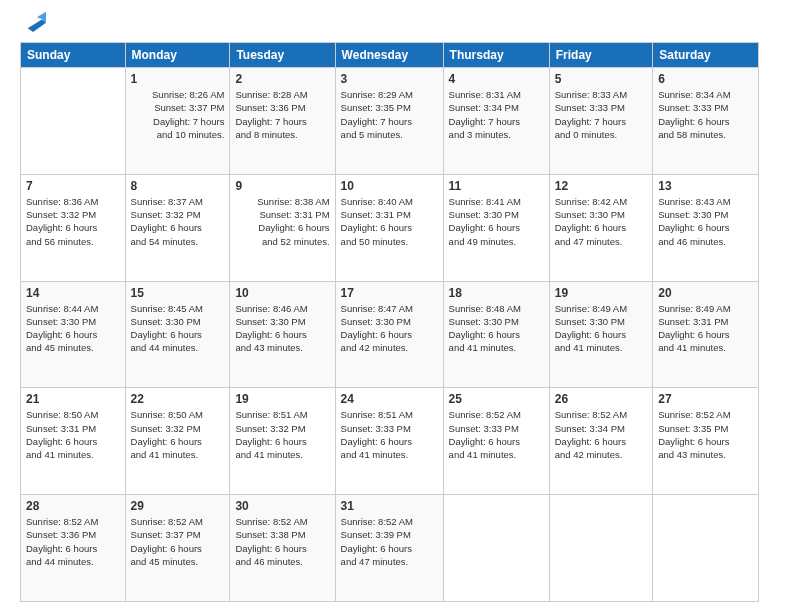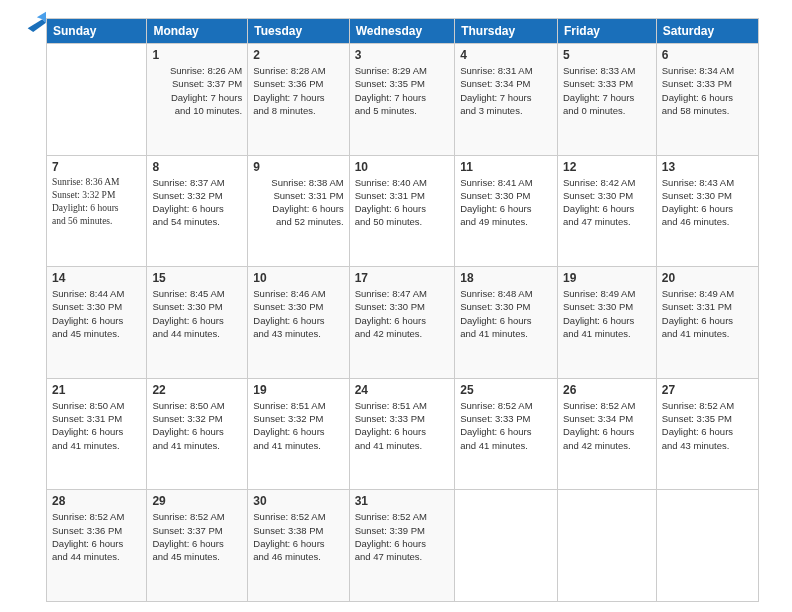--- a/index.html
+++ b/index.html
@@ -8,21 +8,21 @@
       background: #fff;
       width: 792px;
       height: 612px;
       overflow: hidden;
     }
     .page {
       width: 792px;
       height: 612px;
       padding: 18px 33px 10px 20px;
       display: flex;
-      flex-direction: row;
+      flex-direction: column;
     }
     .header {
       display: flex;
       justify-content: space-between;
       align-items: flex-start;
       margin-bottom: 10px;
     }
     .logo {
       display: flex;
       align-items: center;
@@ -181,21 +181,21 @@
             <span class="day-num">6</span>
             <div class="day-info" style="white-space: pre-line;">Sunrise: 8:34 AM
 Sunset: 3:33 PM
 Daylight: 6 hours
 and 58 minutes.</div>
           </td>
         </tr>
         <tr>
           <td>
             <span class="day-num">7</span>
-            <div class="day-info" style="white-space: pre-line; font-family: Liberation Serif, serif;">Sunrise: 8:36 AM
+            <div class="day-info" style="white-space: pre-line;">Sunrise: 8:36 AM
 Sunset: 3:32 PM
 Daylight: 6 hours
 and 56 minutes.</div>
           </td>
           <td>
             <span class="day-num">8</span>
             <div class="day-info" style="white-space: pre-line;">Sunrise: 8:37 AM
 Sunset: 3:32 PM
 Daylight: 6 hours
 and 54 minutes.</div>

